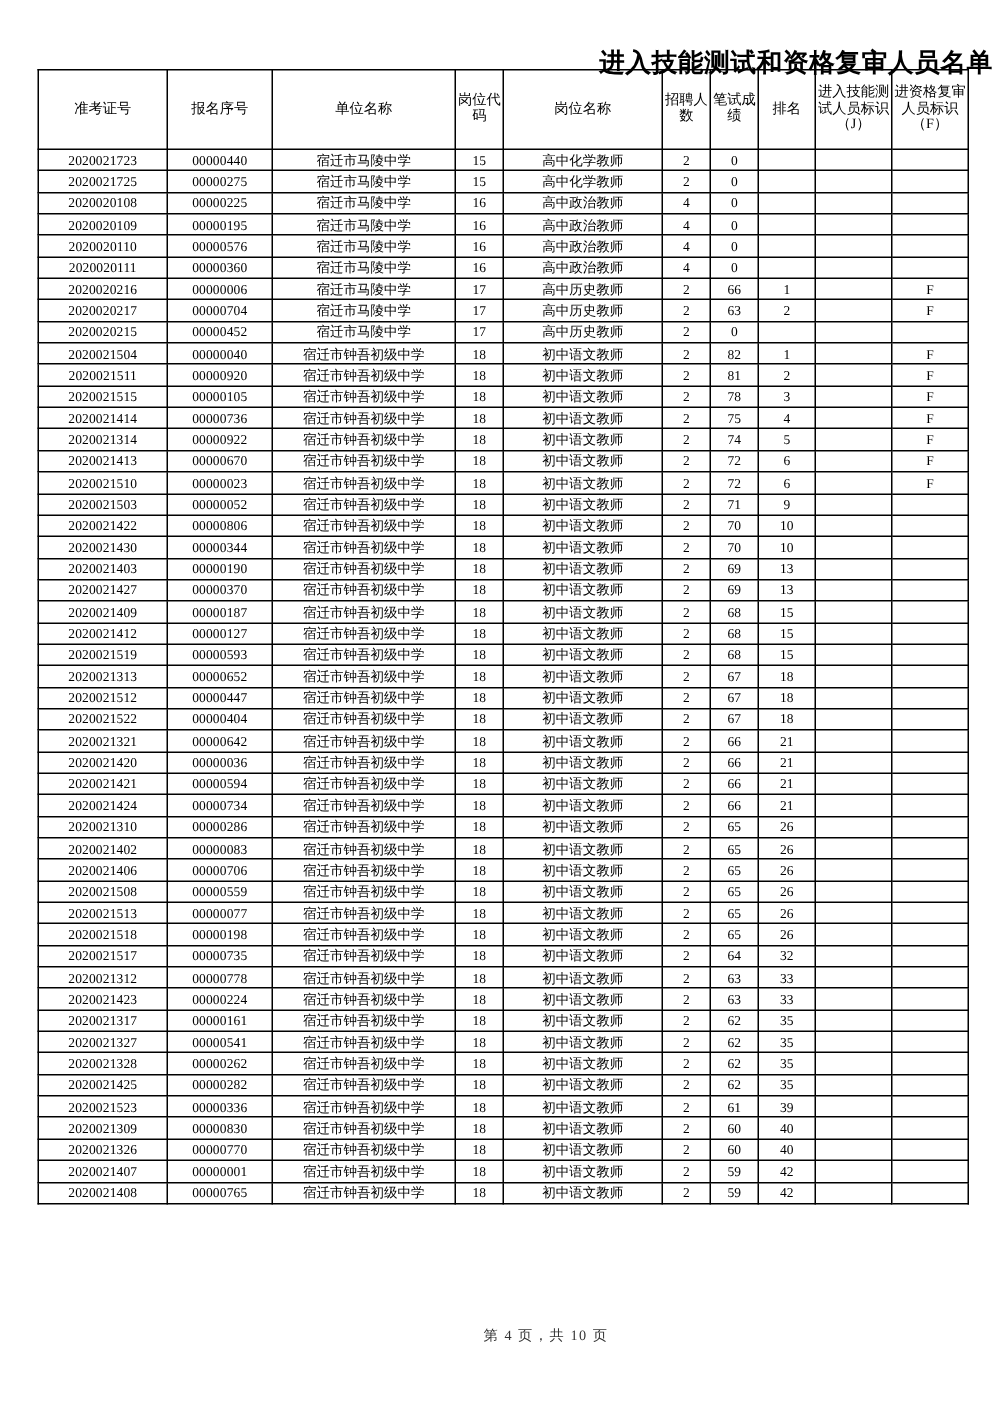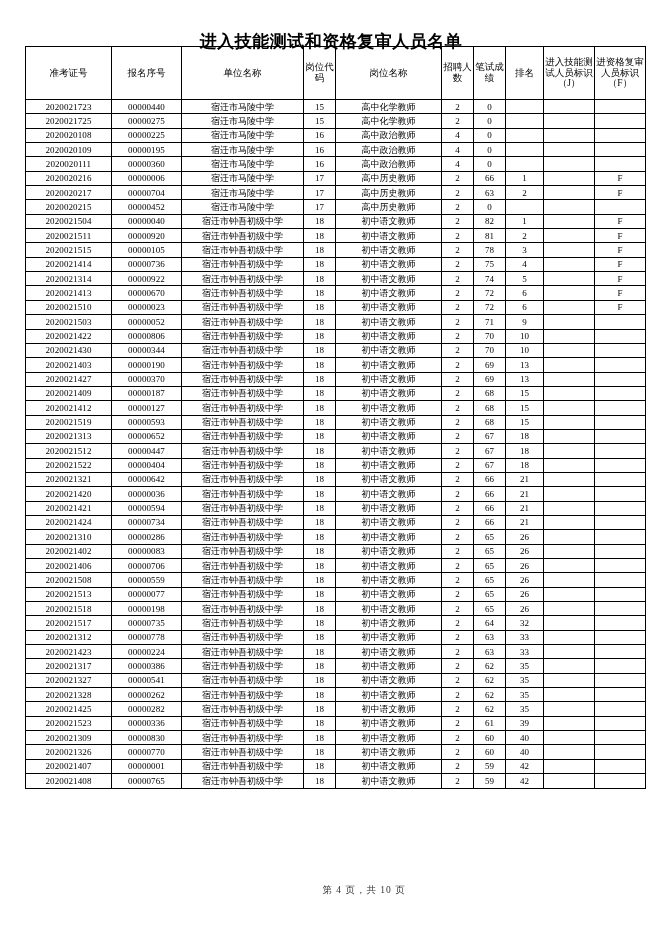--- a/index.html
+++ b/index.html
@@ -19,21 +19,21 @@
     width: 662px;
     height: 936px;
     position: relative;
     box-sizing: border-box;
   }
   .doc-title {
     position: absolute;
     top: 30px;
     left: 0;
     width: 662px;
-    text-align: center;
+    text-align: right;
     font-size: 17px;
     font-weight: bold;
     letter-spacing: 0.5px;
     font-family: "Liberation Serif", "DejaVu Serif", serif;
   }
   .table-wrap {
     position: absolute;
     top: 46px;
     left: 25px;
     width: 612px;
@@ -179,32 +179,44 @@
             <td class="c-unit">宿迁市马陵中学</td>
             <td class="c-code">16</td>
             <td class="c-post">高中政治教师</td>
             <td class="c-hire">4</td>
             <td class="c-score">0</td>
             <td class="c-rank"></td>
             <td class="c-flag"></td>
             <td class="c-flag"></td>
           </tr>
           <tr>
-            <td class="c-num">2020020111</td>
-            <td class="c-reg">00000360</td>
+            <td class="c-num">2020020110</td>
+            <td class="c-reg">00000576</td>
             <td class="c-unit">宿迁市马陵中学</td>
             <td class="c-code">16</td>
             <td class="c-post">高中政治教师</td>
             <td class="c-hire">4</td>
             <td class="c-score">0</td>
             <td class="c-rank"></td>
             <td class="c-flag"></td>
             <td class="c-flag"></td>
           </tr>
           <tr>
+            <td class="c-num">2020020111</td>
+            <td class="c-reg">00000360</td>
+            <td class="c-unit">宿迁市马陵中学</td>
+            <td class="c-code">16</td>
+            <td class="c-post">高中政治教师</td>
+            <td class="c-hire">4</td>
+            <td class="c-score">0</td>
+            <td class="c-rank"></td>
+            <td class="c-flag"></td>
+            <td class="c-flag"></td>
+          </tr>
+          <tr>
             <td class="c-num">2020020216</td>
             <td class="c-reg">00000006</td>
             <td class="c-unit">宿迁市马陵中学</td>
             <td class="c-code">17</td>
             <td class="c-post">高中历史教师</td>
             <td class="c-hire">2</td>
             <td class="c-score">66</td>
             <td class="c-rank">1</td>
             <td class="c-flag"></td>
             <td class="c-flag">F</td>
@@ -600,21 +612,21 @@
             <td class="c-code">18</td>
             <td class="c-post">初中语文教师</td>
             <td class="c-hire">2</td>
             <td class="c-score">63</td>
             <td class="c-rank">33</td>
             <td class="c-flag"></td>
             <td class="c-flag"></td>
           </tr>
           <tr>
             <td class="c-num">2020021317</td>
-            <td class="c-reg">00000386</td>
+            <td class="c-reg">00000161</td>
             <td class="c-unit">宿迁市钟吾初级中学</td>
             <td class="c-code">18</td>
             <td class="c-post">初中语文教师</td>
             <td class="c-hire">2</td>
             <td class="c-score">62</td>
             <td class="c-rank">35</td>
             <td class="c-flag"></td>
             <td class="c-flag"></td>
           </tr>
           <tr>

